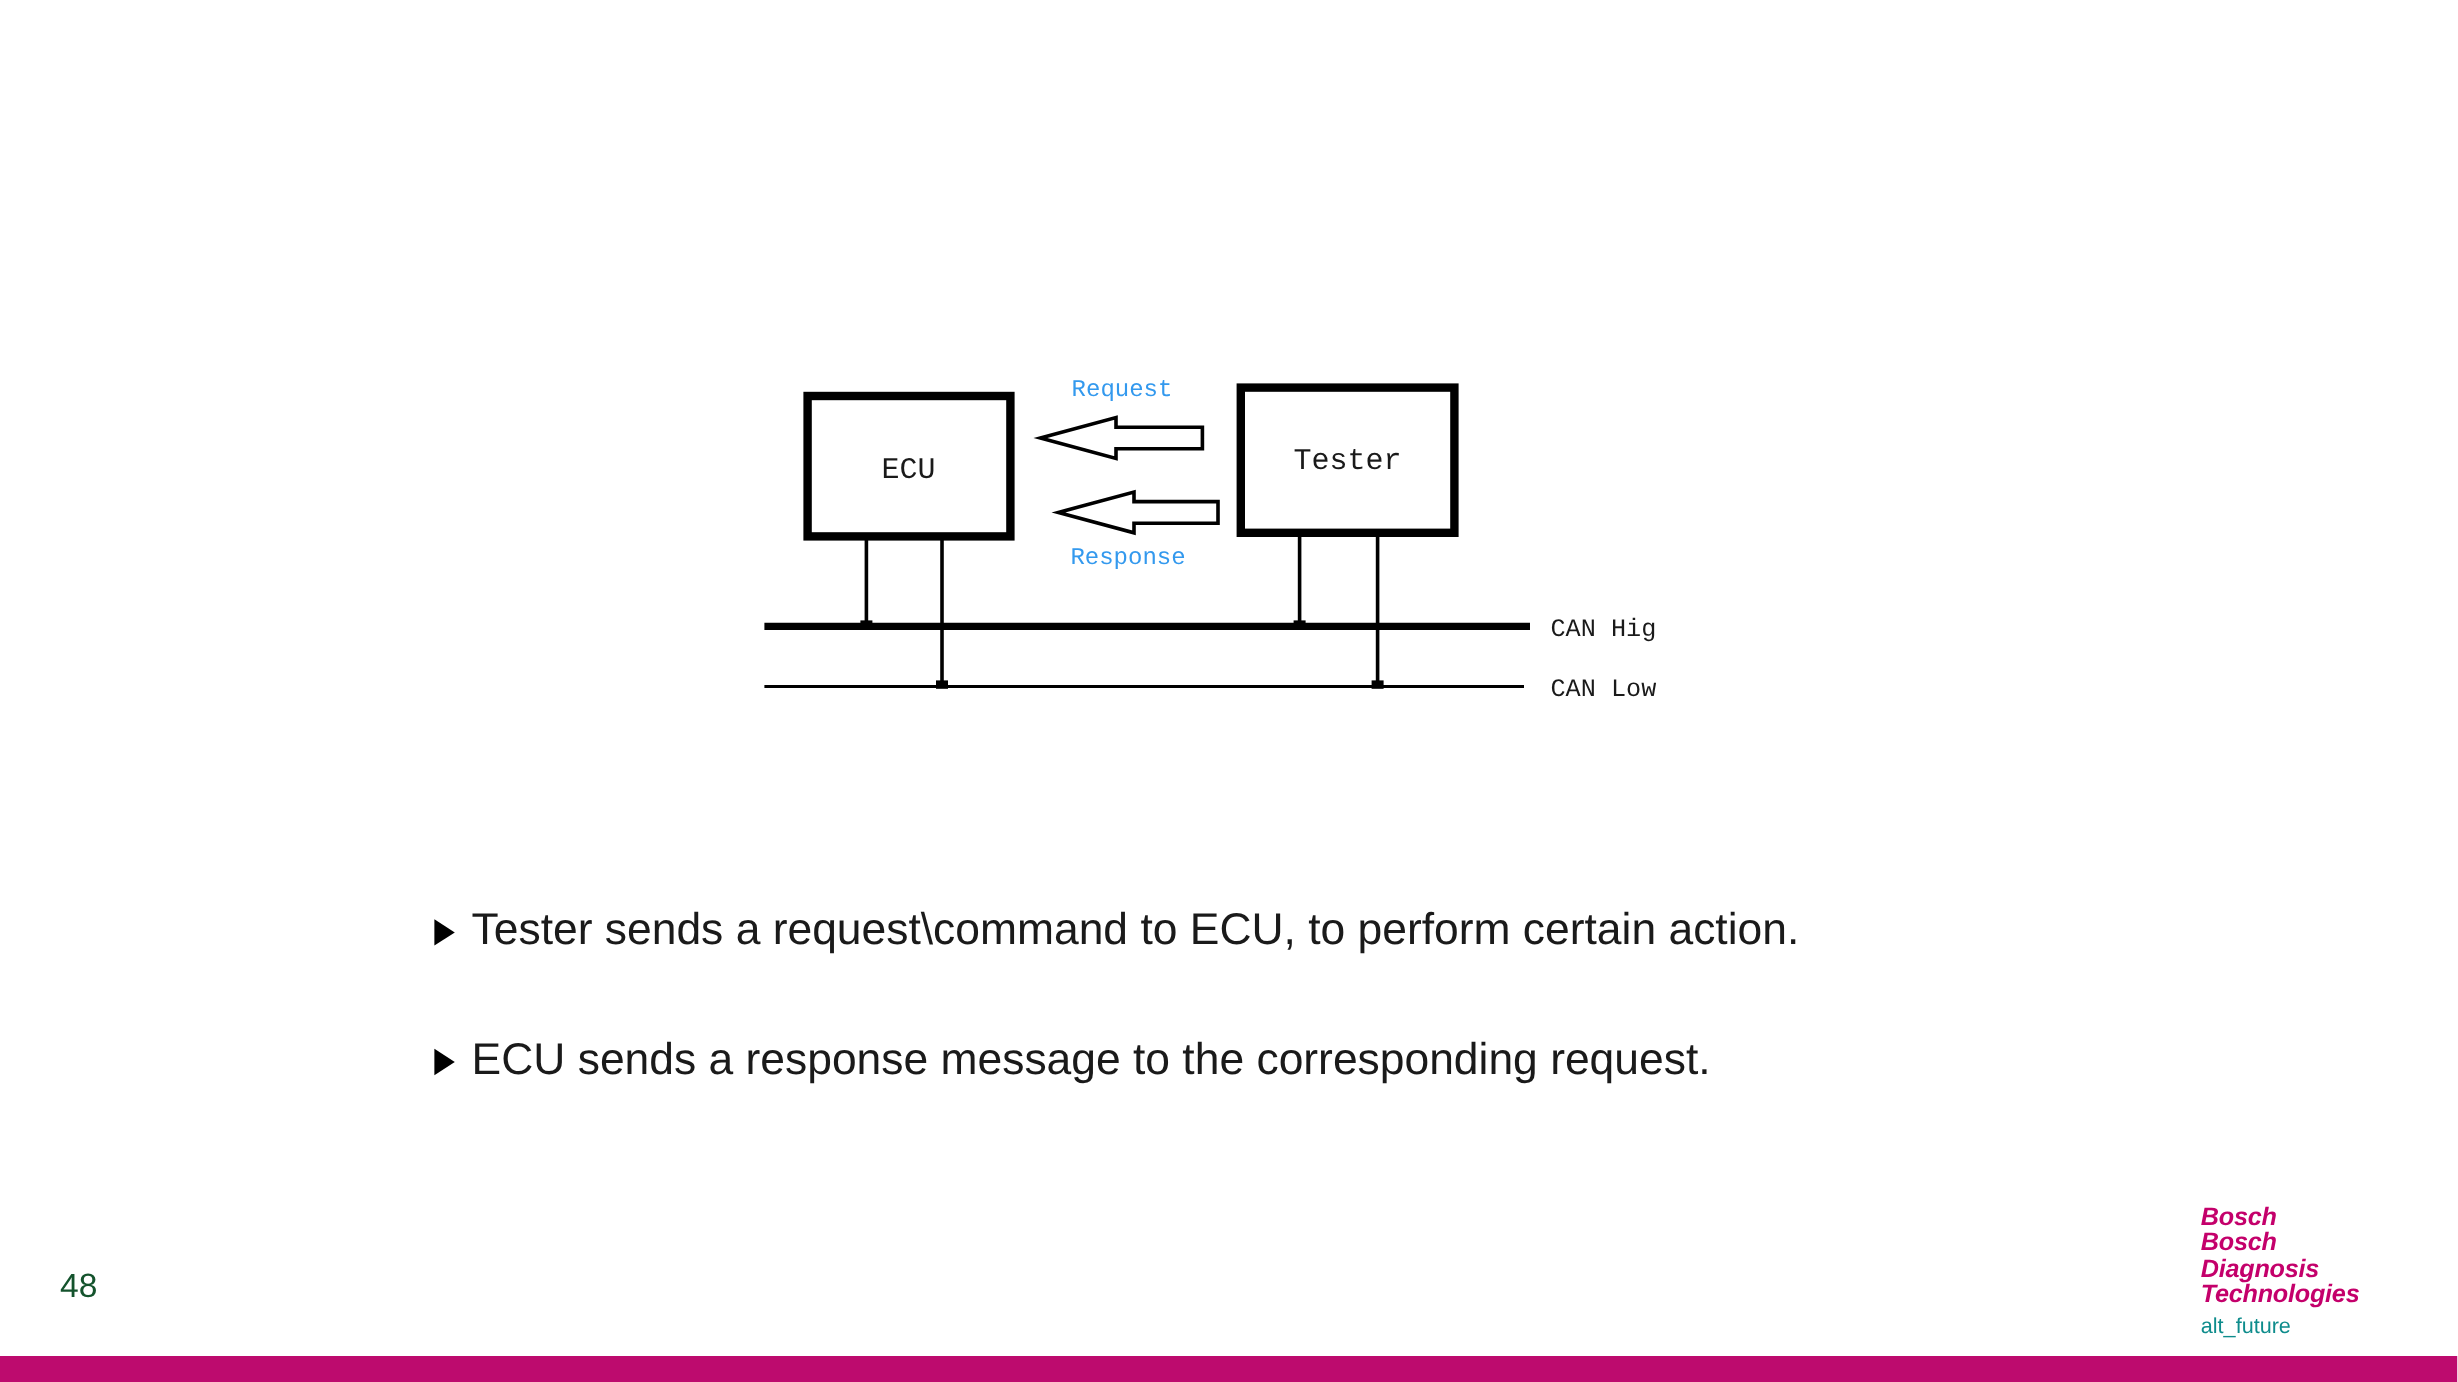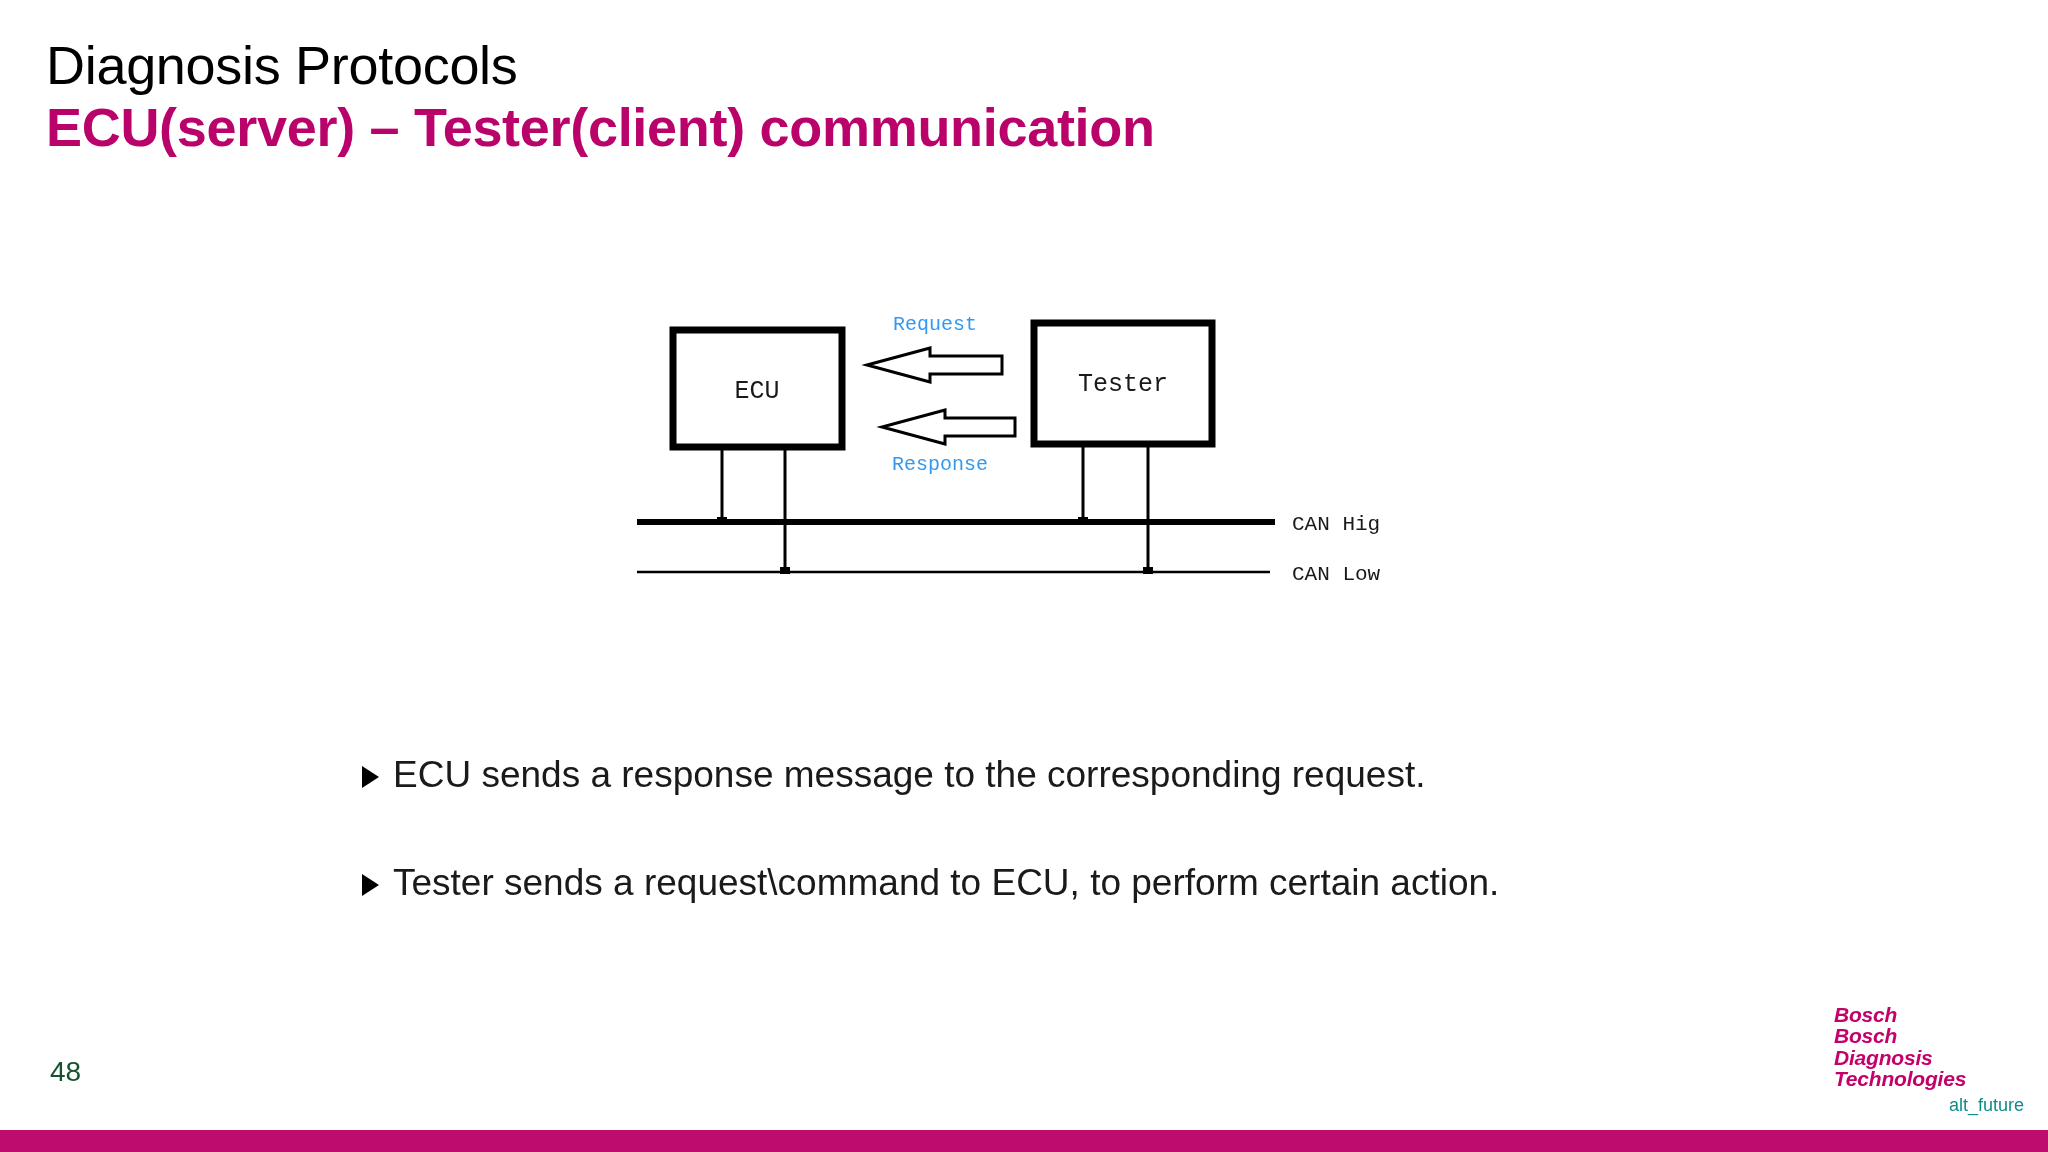--- a/index.html
+++ b/index.html
@@ -109,42 +109,37 @@
     line-height: 1.02;
     letter-spacing: -0.2px;
     font-style: italic;
   }
   #logo-tagline {
     font-size: 18px;
     font-weight: 400;
     color: #0E8C8C;
     margin-top: 5px;
     letter-spacing: 0px;
-    text-align: right;
   }
 
   
   #bottom-bar {
     position: absolute;
     left: 0;
     bottom: 0;
     width: 100%;
     height: 22px;
     background: #BD0B6E;
   }
 </style>
 </head>
 <body>
 
 <div id="slide">
 
-  <div id="title-block">
-    <div id="title-line-1">Diagnosis Protocols</div>
-    <div id="title-line-2">ECU(server) – Tester(client) communication</div>
-  </div>
 
   <div id="diagram">
     <svg width="780" height="320" viewBox="0 0 780 320" xmlns="http://www.w3.org/2000/svg">
 
       <line x1="122" y1="157" x2="122" y2="232" stroke="#000000" stroke-width="3"></line>
 
       <line x1="185" y1="157" x2="185" y2="282" stroke="#000000" stroke-width="3"></line>
 
       <line x1="483" y1="154" x2="483" y2="232" stroke="#000000" stroke-width="3"></line>
 
@@ -173,25 +168,25 @@
       <text x="340" y="180" font-family="'Liberation Mono', 'DejaVu Sans Mono', monospace" font-size="20" fill="#3399EE" text-anchor="middle">Response</text>
 
       <text x="692" y="240" font-family="'Liberation Mono', 'DejaVu Sans Mono', monospace" font-size="21" fill="#1a1a1a">CAN High</text>
       <text x="692" y="290" font-family="'Liberation Mono', 'DejaVu Sans Mono', monospace" font-size="21" fill="#1a1a1a">CAN Low</text>
     </svg>
   </div>
 
   <div id="bullets">
     <div class="bullet-row">
       <span class="bullet-marker"></span>
-      <span class="bullet-text">ECU sends a response message to the corresponding request.</span>
+      <span class="bullet-text">Tester sends a request\command to ECU, to perform certain action.</span>
     </div>
     <div class="bullet-row">
       <span class="bullet-marker"></span>
-      <span class="bullet-text">Tester sends a request\command to ECU, to perform certain action.</span>
+      <span class="bullet-text">ECU sends a response message to the corresponding request.</span>
     </div>
   </div>
 
   <div id="page-number">48</div>
 
   <div id="logo">
     <div class="logo-line">Bosch</div>
     <div class="logo-line">Bosch</div>
     <div class="logo-line">Diagnosis</div>
     <div class="logo-line">Technologies</div>

